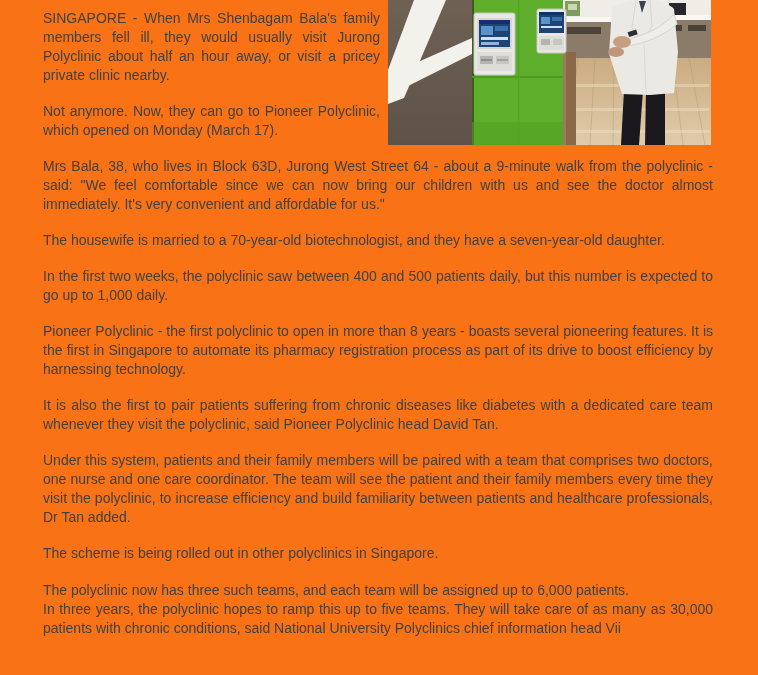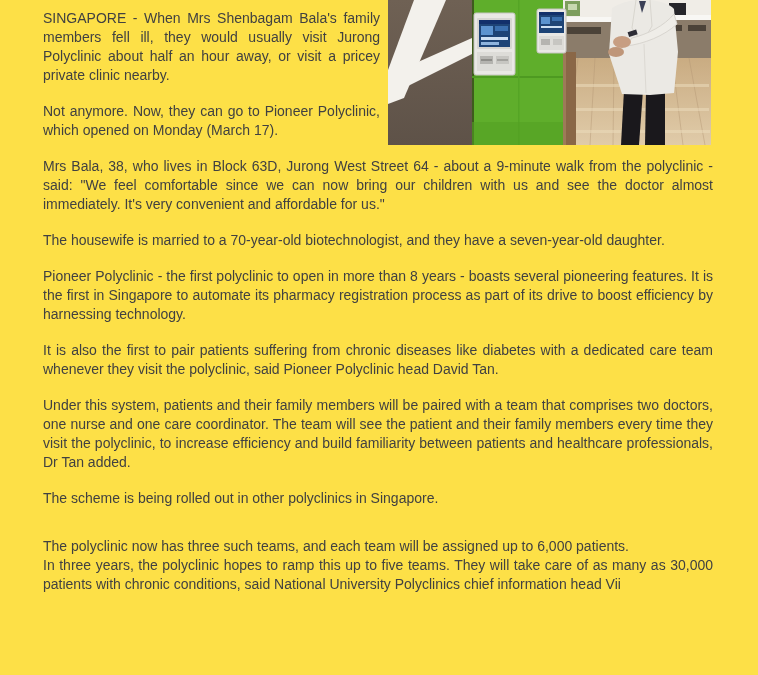--- a/index.html
+++ b/index.html
@@ -1,32 +1,32 @@
 <!DOCTYPE html>
 <html lang="en"><head>
 <meta charset="utf-8">
 <style>
   html,body { margin:0; padding:0; background:#ffffff; }
   .page {
     position:relative;
     width:758px; height:675px;
-    background:#fde047;
+    background:#f97316;
     overflow:hidden;
     font-family:"Liberation Sans","DejaVu Sans",sans-serif;
     font-size:14px;
     line-height:19px;
     color:#414141;
   }
   .content {
     padding:9px 45px 0 43px;
     text-align:justify;
   }
   .content p { margin:0 0 17px 0; hyphens:manual; }
   p.narrow { width:337px; }
-  p.teams-line { margin-top:29px; margin-bottom:0; }
+  p.teams-line { margin-top:18px; margin-bottom:0; }
   p.teams-cont { margin:0; }
   .photo {
     position:absolute;
     left:388px; top:0;
     width:323px; height:145px;
   }
   .photo svg { display:block; width:100%; height:100%; }
 </style>
 </head>
 <body>
@@ -148,20 +148,21 @@
       </g>
     </svg>
   </figure>
 
   <div class="content">
     <p class="narrow">SINGAPORE - When Mrs Shenbagam Bala's family members fell ill, they would usually visit Jurong Polyclinic about half an hour away, or visit a pricey private clinic nearby.</p>
     <p class="narrow">Not anymore. Now, they can go to Pioneer Poly­clinic, which opened on Monday (March 17).</p>
 
     <p>Mrs Bala, 38, who lives in Block 63D, Jurong West Street 64 - about a 9-minute walk from the poly­clinic - said: "We feel comfortable since we can now bring our children with us and see the doctor almost immediately. It's very convenient and affordable for us."</p>
     <p>The housewife is married to a 70-year-old biotechnologist, and they have a seven-year-old daughter.</p>
+    <p>In the first two weeks, the polyclinic saw between 400 and 500 patients daily, but this number is ex­pected to go up to 1,000 daily.</p>
     <p>Pioneer Polyclinic - the first polyclinic to open in more than 8 years - boasts several pioneering fea­tures. It is the first in Singapore to automate its pharmacy registration process as part of its drive to boost efficiency by harnessing technology.</p>
     <p>It is also the first to pair patients suffering from chronic diseases like diabetes with a dedicated care team whenever they visit the polyclinic, said Pioneer Polyclinic head David Tan.</p>
     <p>Under this system, patients and their family members will be paired with a team that comprises two doctors, one nurse and one care coordinator. The team will see the patient and their family members every time they visit the polyclinic, to increase efficiency and build familiarity between patients and healthcare professionals, Dr Tan added.</p>
     <p>The scheme is being rolled out in other polyclinics in Singapore.</p>
     <p class="teams-line">The polyclinic now has three such teams, and each team will be assigned up to 6,000 patients.</p>
     <p class="teams-cont">In three years, the polyclinic hopes to ramp this up to five teams. They will take care of as many as 30,000 patients with chronic conditions, said National University Polyclinics chief information head Vii</p>
   </div>
 
 </div>
 

